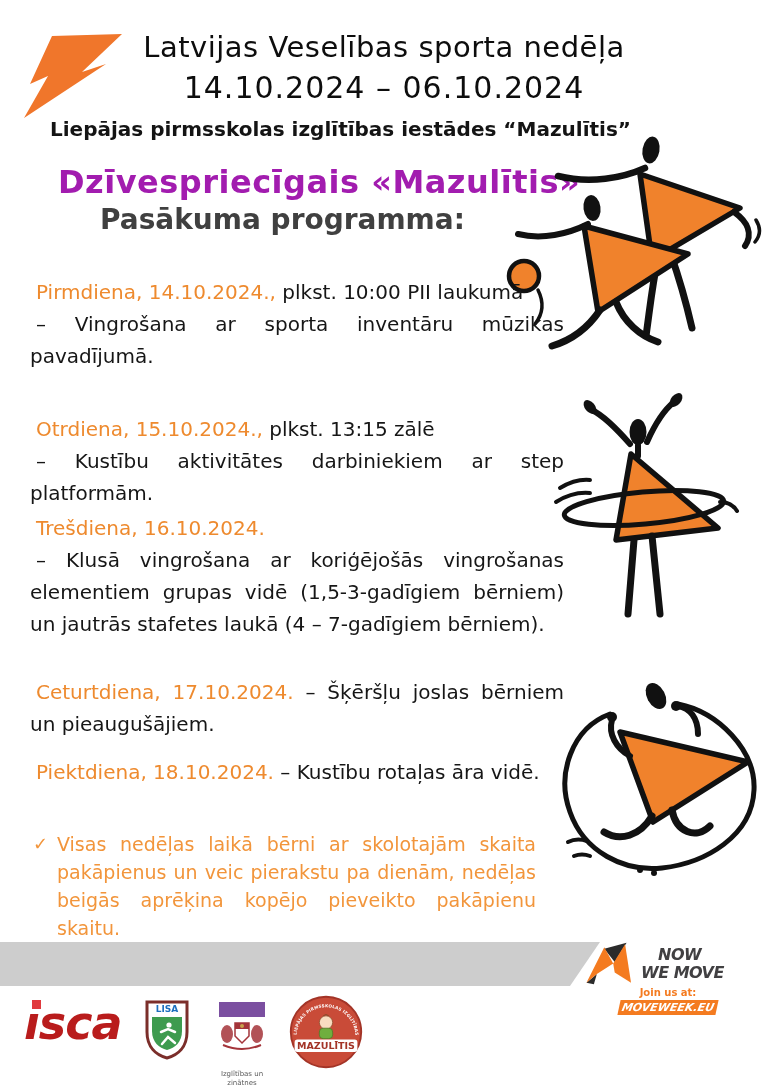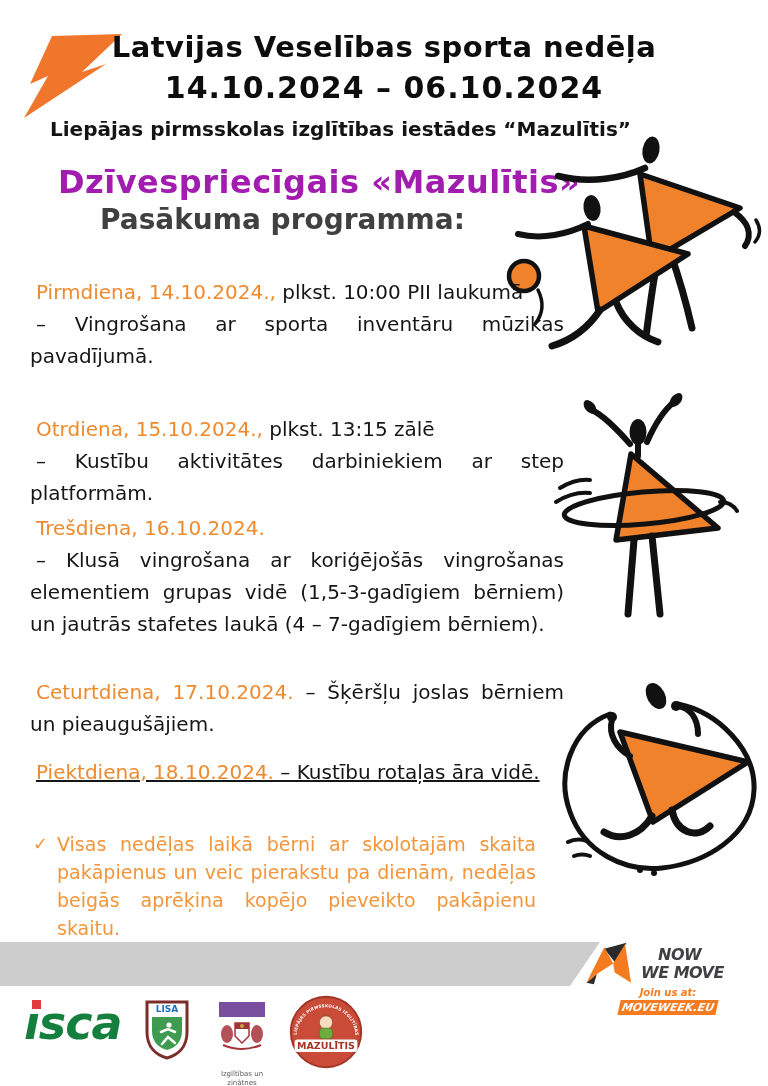--- a/index.html
+++ b/index.html
@@ -5,55 +5,55 @@
   * { margin:0; padding:0; box-sizing:border-box; }
   html,body { background:#fff; }
   body { font-family:"DejaVu Sans", sans-serif; }
   .poster {
     position:relative; width:768px; height:1086px; margin:0 auto;
     background:#ffffff; overflow:hidden; color:#161616;
   }
   
   .bolt { position:absolute; left:16px; top:22px; }
   .title { position:absolute; left:0; top:30px; width:768px; text-align:center;
-           font-weight:bold; color:#0d0d0d; }
+           font-weight:normal; color:#0d0d0d; }
   .title-l1 { font-size:29px; letter-spacing:0.5px; }
   .title-l2 { font-size:30px; margin-top:6px; letter-spacing:1px; }
   .subtitle { position:absolute; left:50px; top:117px; font-size:20px; font-weight:bold; color:#141414; }
   .heading-orange { position:absolute; left:58px; top:163px; font-size:32px; font-weight:bold;
                     color:#a21caf; letter-spacing:0.5px; }
   .heading-black { position:absolute; left:100px; top:203px; font-size:28px; font-weight:bold; color:#404040; }
   
   .pblock { position:absolute; left:30px; width:534px; font-size:20px; line-height:32px;
             text-align:justify; color:#161616; }
   .pblock p { text-indent:6px; }
   .pblock p.pbody { text-indent:6px; }
   .pblock p:empty { display:none; }
   .day { color:#EE8A2E; }
-  .b1 { top:276px; } .b2 { top:413px; } .b3 { top:512px; } .b4 { top:676px; } .b5 { top:756px;text-decoration:underline; }
+  .b1 { top:276px; } .b2 { top:413px; } .b3 { top:512px; } .b4 { top:676px; } .b5 { top:756px; }
   
   .note { position:absolute; left:30px; top:830px; width:506px; padding-left:27px;
           font-size:19px; line-height:28px; color:#F2953B; text-align:justify; position:absolute; }
   .note .check { position:absolute; left:3px; top:0; font-size:18px; }
   
   .graybar { position:absolute; left:0; top:942px; width:600px; height:44px; background:#CDCDCD;
              clip-path:polygon(0 0, 100% 0, calc(100% - 30px) 100%, 0 100%); }
   .nwm-icon { position:absolute; left:582px; top:940px; }
   .nwm-now { position:absolute; left:658px; top:945px; font-size:16px; font-weight:bold;
              font-style:italic; color:#414042; letter-spacing:-0.5px; }
   .nwm-wemove { position:absolute; left:641px; top:963px; font-size:16px; font-weight:bold;
                 font-style:italic; color:#414042; letter-spacing:-0.5px; }
   .nwm-join { position:absolute; left:618px; top:987px; width:100px; text-align:center;
-              font-size:10px; font-weight:bold; font-style:italic; color:#F47B20; }
+              font-size:10px; font-weight:bold; color:#F47B20; }
   .nwm-band { position:absolute; left:619px; top:1000px; width:98px; height:15px; background:#F47B20;
               transform:skewX(-12deg); text-align:center; line-height:15px;
               font-size:11px; font-weight:bold; font-style:italic; color:#ffffff; }
   
   .isca { position:absolute; left:24px; top:996px; font-size:46px; font-weight:bold; font-style:italic;
-          color:#15803d; letter-spacing:-1px; }
+          color:#b91c1c; letter-spacing:-1px; }
   .isca-dot { position:absolute; left:8px; top:4px; width:9px; height:9px; background:#E03A3E; }
   .lisa { position:absolute; left:145px; top:1000px; }
   .ministry { position:absolute; left:206px; top:1002px; width:72px; text-align:center; }
   .ministry-flag { width:46px; height:15px; background:#7B4FA0; margin:0 auto; }
   .ministry-arms { display:block; margin:3px auto 0; }
   .ministry-text { font-size:7px; color:#5a5a5a; line-height:9px; margin-top:20px; }
   .mazulitis { position:absolute; left:287px; top:993px; }
 </style>
 </head>
 <body>

